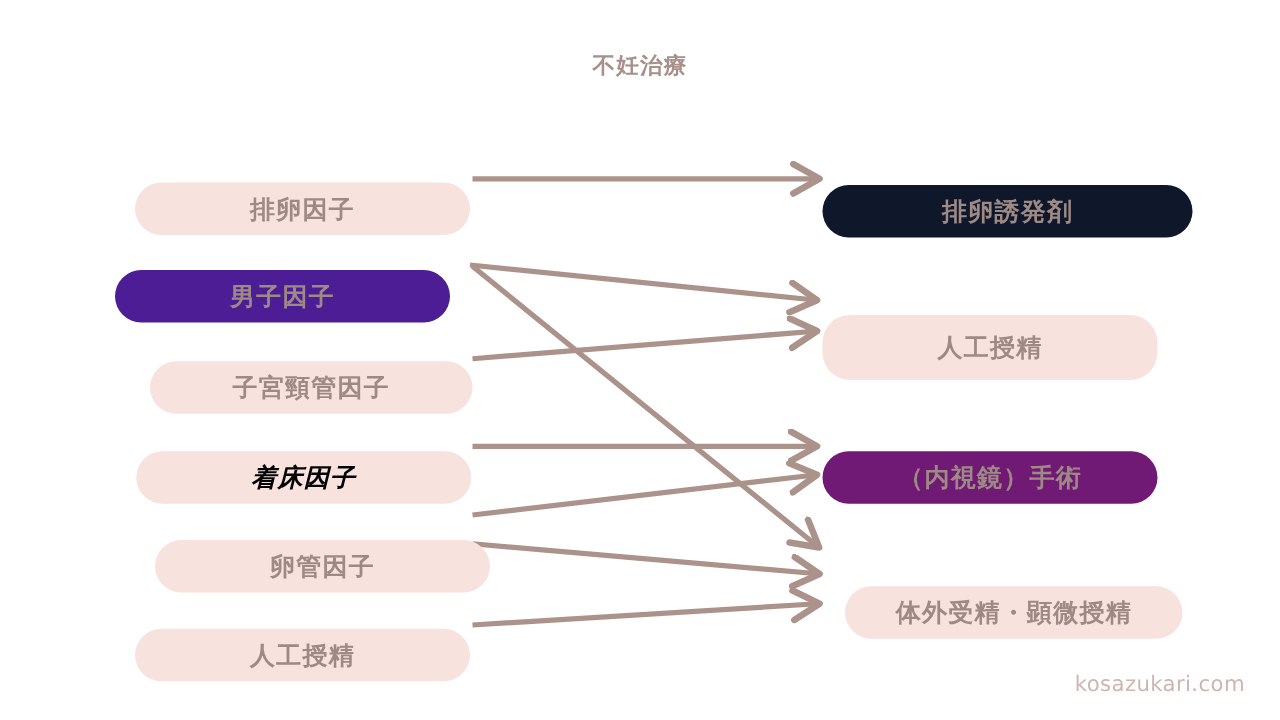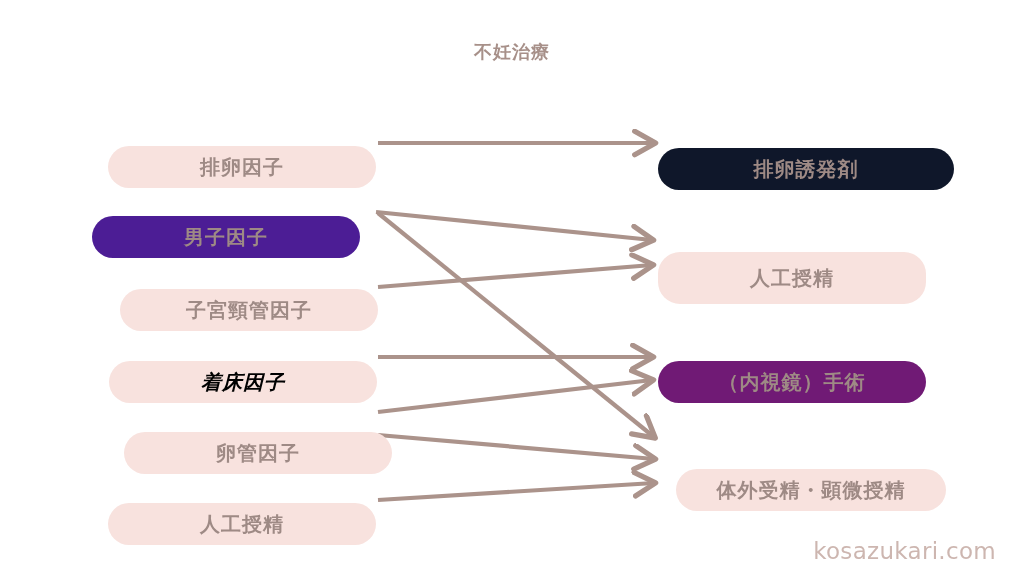--- a/index.html
+++ b/index.html
@@ -47,21 +47,21 @@
     left: 0;
     top: 0;
     width: 1024px;
     height: 576px;
     pointer-events: none;
   }
   #watermark {
     position: absolute;
     right: 28px;
     top: 538px;
-    font-size: 23px;
+    font-size: 17px;
     color: #cdb6b0;
     letter-spacing: 0.3px;
   }
 </style>
 </head>
 <body>
 
 <div id="canvas">
 
   <div id="title">不妊治療</div>

